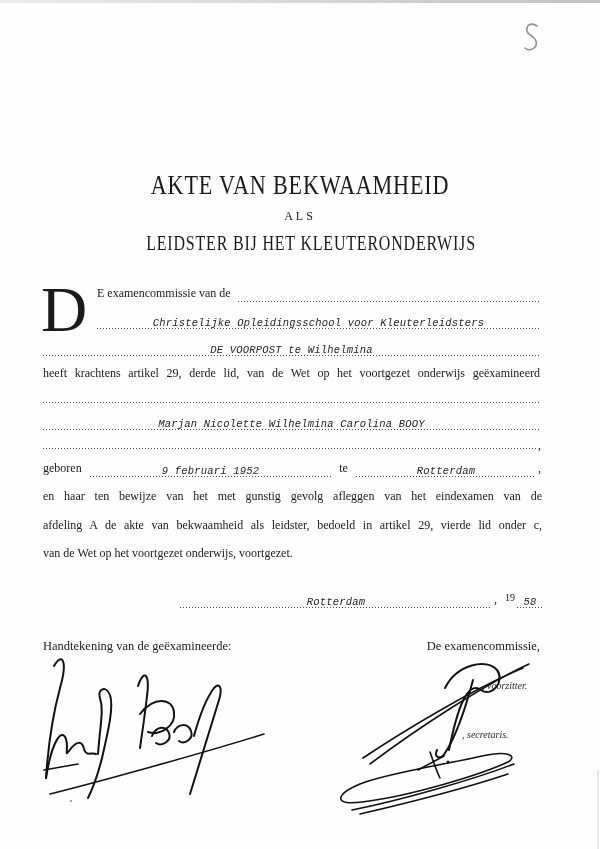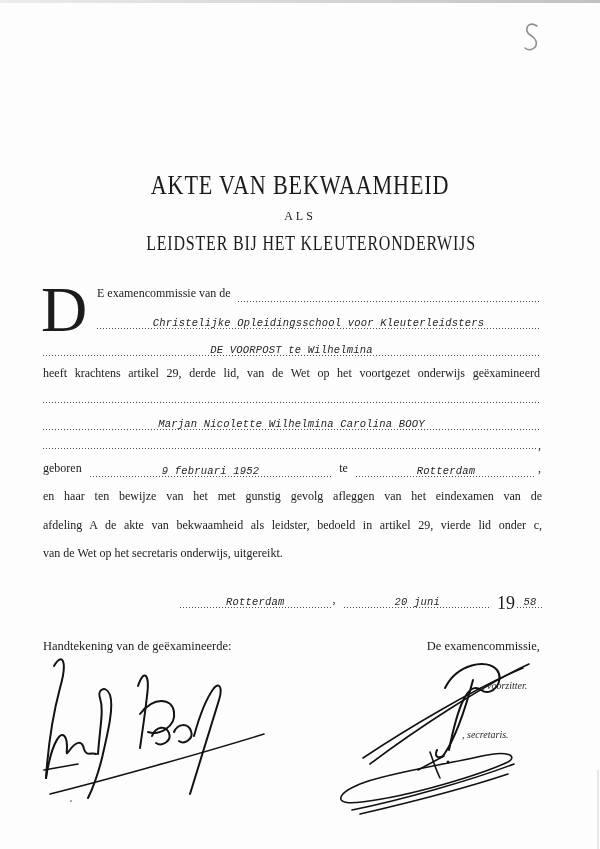--- a/index.html
+++ b/index.html
@@ -28,21 +28,21 @@
   .typed{position:absolute;left:0;right:0;bottom:2px;text-align:center;
       font-family:"Liberation Mono",monospace;font-style:italic;font-size:10.5px;
       letter-spacing:.2px;color:#242424;white-space:nowrap;}
   .serif-lbl{white-space:nowrap;}
 
   .justline{text-align:justify;text-align-last:justify;font-size:12px;}
   .plainline{font-size:12px;}
 
   .caption{font-size:12.5px;}
   .ital{font-family:"Liberation Serif",serif;font-style:italic;font-size:10px;color:#2a2a2a;}
-  .yr{font-size:18px;margin:0 2px 0 6px;}
+  .yr{font-size:10px;margin:0 2px 0 6px;}
   .comma{margin:0 2px;}
   svg{display:block;}
   .sig path{fill:none;stroke:#121212;stroke-width:2;stroke-linecap:round;stroke-linejoin:round;}
   .sig .thin{stroke-width:1.6;}
   .pencil path{fill:none;stroke:#8f8f8f;stroke-width:1.6;stroke-linecap:round;}
 </style>
 </head>
 <body>
 
 <div class="abs top-edge"></div>
@@ -101,30 +101,27 @@
   </span>
   <span class="serif-lbl" style="margin:0 8px;">te</span>
   <span class="dotfill">
     <span class="typed">Rotterdam</span>
   </span>
   <span class="comma">,</span>
 </div>
 
 <div class="abs justline" style="left:43px;width:499px;top:489px;">en haar ten bewijze van het met gunstig gevolg afleggen van het eindexamen van de</div>
 <div class="abs justline" style="left:43px;width:499px;top:518px;">afdeling A de akte van bekwaamheid als leidster, bedoeld in artikel 29, vierde lid onder c,</div>
-<div class="abs plainline" style="left:43px;width:499px;top:546px;">van de Wet op het secretaris onderwijs, uitgereikt.</div>
+<div class="abs plainline" style="left:43px;width:499px;top:546px;">van de Wet op het voortgezet onderwijs, voortgezet.</div>
 
 <div class="abs row" style="left:180px;right:57px;top:592px;height:19px;">
   <span class="dotfill">
     <span class="typed">Rotterdam</span>
   </span>
   <span class="comma">,</span>
-  <span class="dotfill" style="flex-grow:0.98;margin-left:6px;">
-    <span class="typed">20 juni</span>
-  </span>
   <span class="yr">19</span>
   <span class="dotfill" style="flex:0 0 26px;">
     <span class="typed">58</span>
   </span>
 </div>
 
 <div class="abs caption" style="left:43px;top:639px;">Handtekening van de geëxamineerde:</div>
 <div class="abs caption" style="right:60px;top:639px;">De examencommissie,</div>
 <div class="abs ital" style="left:482px;top:680px;">, voorzitter.</div>
 <div class="abs ital" style="left:462px;top:729px;">, secretaris.</div>

